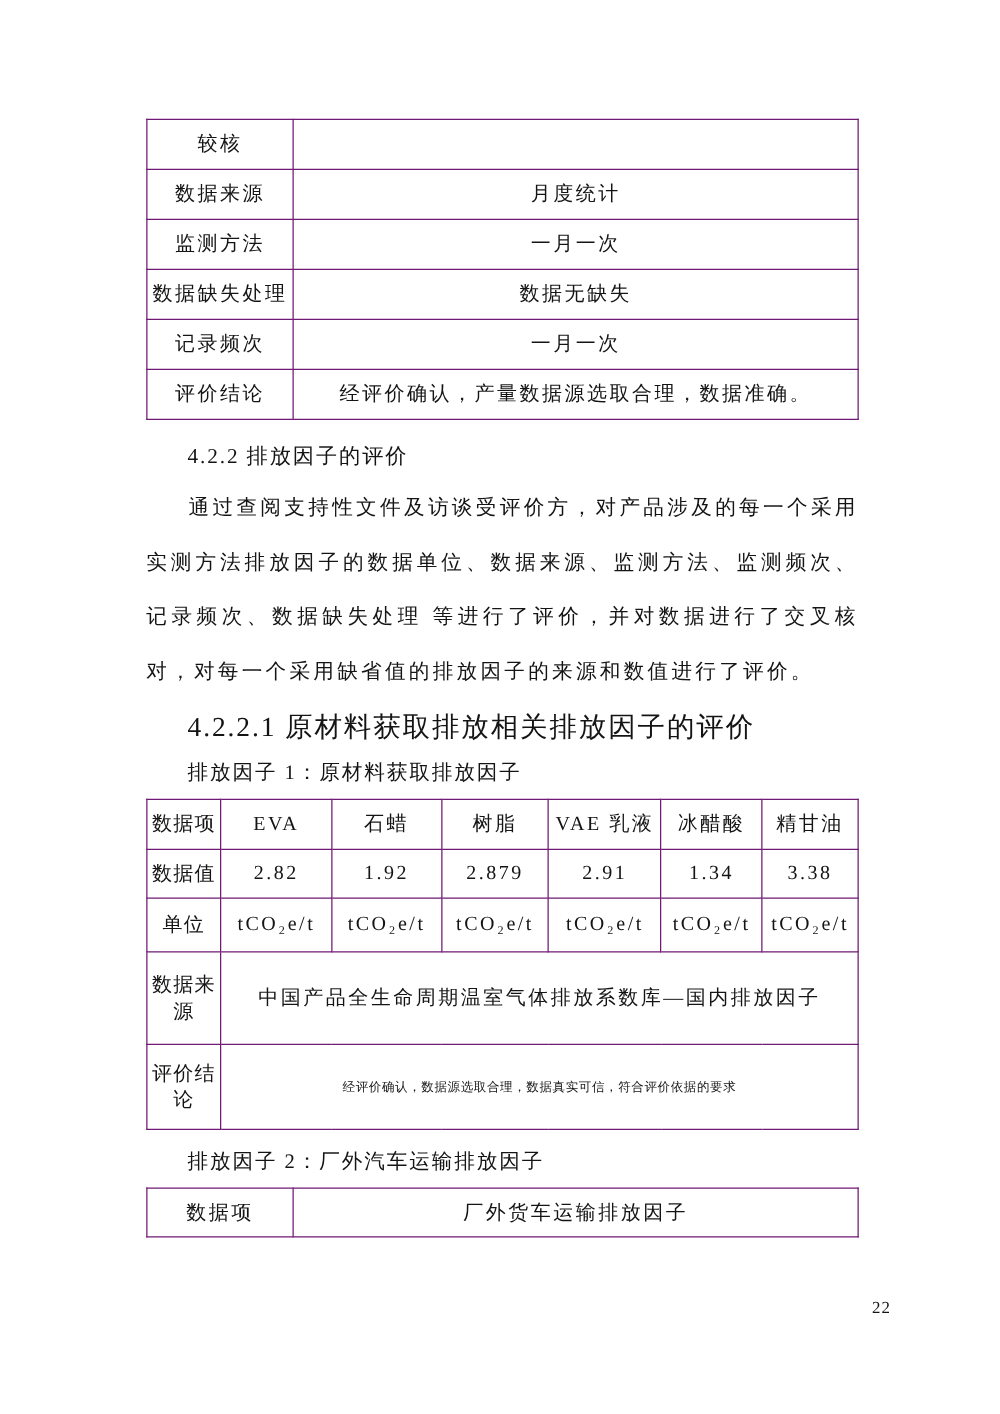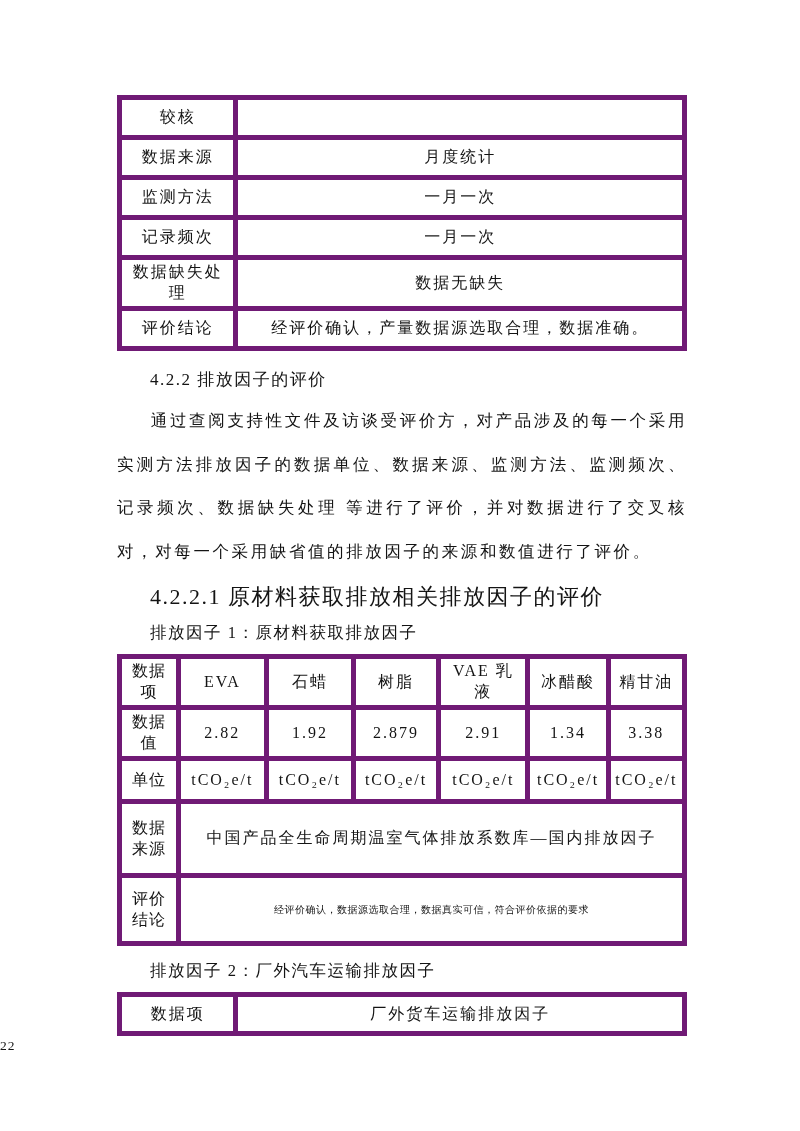--- a/index.html
+++ b/index.html
@@ -21,21 +21,21 @@
     left: 117px;
     top: 95px;
     width: 570px;
   }
   table.doc-table {
     border-collapse: collapse;
     table-layout: fixed;
     width: 100%;
   }
   table.doc-table td {
-    border: 5px solid #701a75;
+    border: 1px solid #701a75;
     text-align: center;
     vertical-align: middle;
     font-size: 16px;
     letter-spacing: 2px;
     padding: 2px 4px;
     overflow: hidden;
   }
   .top-table tr { height: 40px; }
   .top-table .col-label { width: 20.6%; }
   .top-table .col-value { width: 79.4%; }
@@ -81,21 +81,21 @@
 
   .bottom-table tr { height: 39px; }
   .bottom-table .col-label { width: 20.6%; }
   .bottom-table .col-value { width: 79.4%; }
 
   .page-number {
     position: absolute;
     left: 0;
     top: 1038px;
     width: 713px;
-    text-align: left;
+    text-align: right;
     font-size: 13.5px;
     letter-spacing: 1px;
   }
 </style>
 </head>
 <body>
 
 <div class="page">
   <div class="content">
 
@@ -111,26 +111,26 @@
         </tr>
         <tr>
           <td>数据来源</td>
           <td>月度统计</td>
         </tr>
         <tr>
           <td>监测方法</td>
           <td>一月一次</td>
         </tr>
         <tr>
+          <td>数据缺失处理</td>
+          <td>数据无缺失</td>
+        </tr>
+        <tr>
           <td>记录频次</td>
           <td>一月一次</td>
-        </tr>
-        <tr>
-          <td>数据缺失处理</td>
-          <td>数据无缺失</td>
         </tr>
         <tr>
           <td>评价结论</td>
           <td>经评价确认，产量数据源选取合理，数据准确。</td>
         </tr>
       </tbody>
     </table>
 
     <h3 class="heading-l3">4.2.2 排放因子的评价</h3>
     <p class="body-paragraph">通过查阅支持性文件及访谈受评价方，对产品涉及的每一个采用实测方法排放因子的数据单位、数据来源、监测方法、监测频次、记录频次、数据缺失处理 等进行了评价，并对数据进行了交叉核对，对每一个采用缺省值的排放因子的来源和数值进行了评价。</p>

